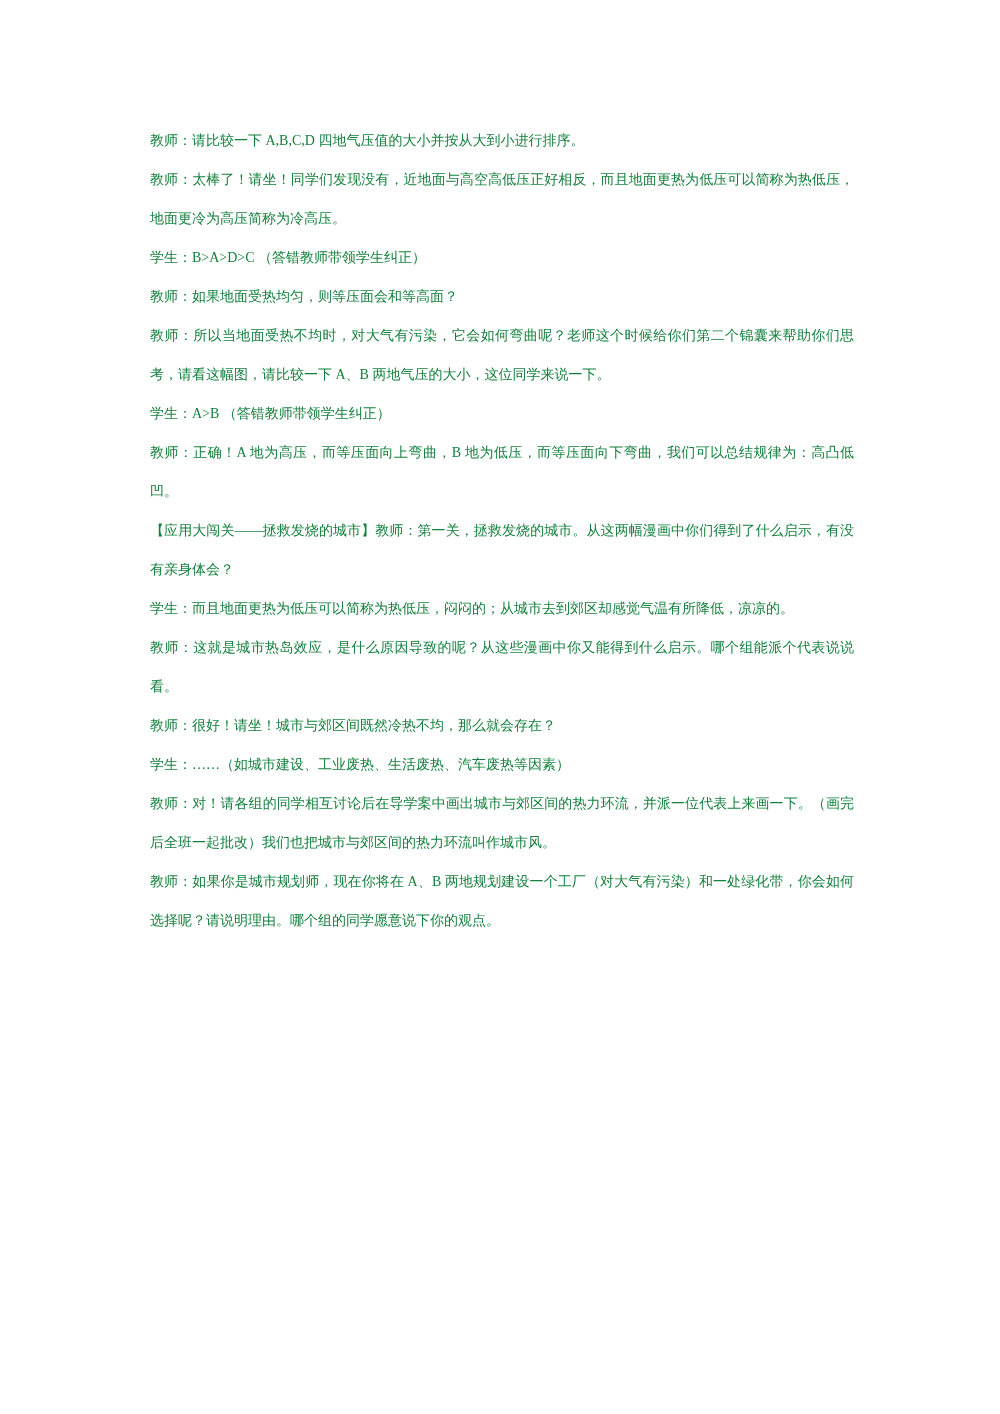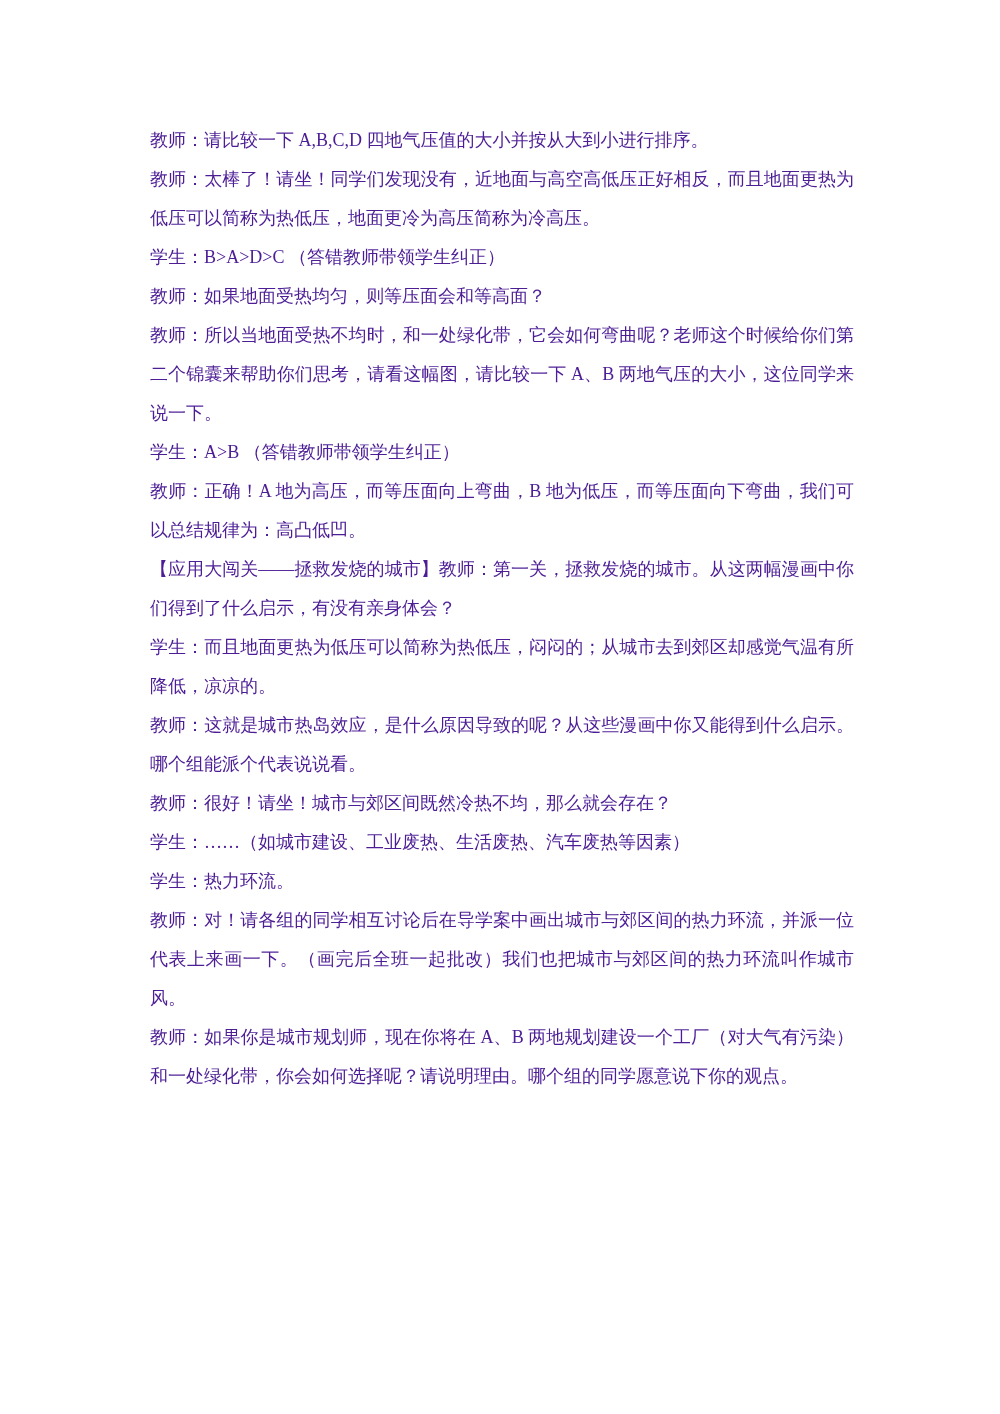--- a/index.html
+++ b/index.html
@@ -13,45 +13,44 @@
     height: 1414px;
     background: #ffffff;
     overflow: hidden;
   }
   .content {
     position: absolute;
     left: 150px;
     top: 121px;
     width: 704px;
     font-family: "Liberation Serif", "DejaVu Serif", serif;
-    font-size: 18px;
+    font-size: 14px;
     line-height: 39px;
-    color: #4c1d95;
+    color: #15803d;
     text-align: justify;
     text-justify: inter-ideograph;
   }
   .content p {
     margin: 0;
     padding: 0;
   }
 </style>
 </head>
 <body>
 
 <div class="page">
   <div class="content">
     <p>教师：请比较一下 A,B,C,D 四地气压值的大小并按从大到小进行排序。</p>
     <p>教师：太棒了！请坐！同学们发现没有，近地面与高空高低压正好相反，而且地面更热为低压可以简称为热低压，地面更冷为高压简称为冷高压。</p>
     <p>学生：B&gt;A&gt;D&gt;C （答错教师带领学生纠正）</p>
     <p>教师：如果地面受热均匀，则等压面会和等高面？</p>
-    <p>教师：所以当地面受热不均时，和一处绿化带，它会如何弯曲呢？老师这个时候给你们第二个锦囊来帮助你们思考，请看这幅图，请比较一下 A、B 两地气压的大小，这位同学来说一下。</p>
+    <p>教师：所以当地面受热不均时，对大气有污染，它会如何弯曲呢？老师这个时候给你们第二个锦囊来帮助你们思考，请看这幅图，请比较一下 A、B 两地气压的大小，这位同学来说一下。</p>
     <p>学生：A&gt;B （答错教师带领学生纠正）</p>
     <p>教师：正确！A 地为高压，而等压面向上弯曲，B 地为低压，而等压面向下弯曲，我们可以总结规律为：高凸低凹。</p>
     <p>【应用大闯关——拯救发烧的城市】教师：第一关，拯救发烧的城市。从这两幅漫画中你们得到了什么启示，有没有亲身体会？</p>
     <p>学生：而且地面更热为低压可以简称为热低压，闷闷的；从城市去到郊区却感觉气温有所降低，凉凉的。</p>
     <p>教师：这就是城市热岛效应，是什么原因导致的呢？从这些漫画中你又能得到什么启示。哪个组能派个代表说说看。</p>
     <p>教师：很好！请坐！城市与郊区间既然冷热不均，那么就会存在？</p>
     <p>学生：……（如城市建设、工业废热、生活废热、汽车废热等因素）</p>
-    <p>学生：热力环流。</p>
     <p>教师：对！请各组的同学相互讨论后在导学案中画出城市与郊区间的热力环流，并派一位代表上来画一下。（画完后全班一起批改）我们也把城市与郊区间的热力环流叫作城市风。</p>
     <p>教师：如果你是城市规划师，现在你将在 A、B 两地规划建设一个工厂（对大气有污染）和一处绿化带，你会如何选择呢？请说明理由。哪个组的同学愿意说下你的观点。</p>
   </div>
 </div>
 
 </body></html>

